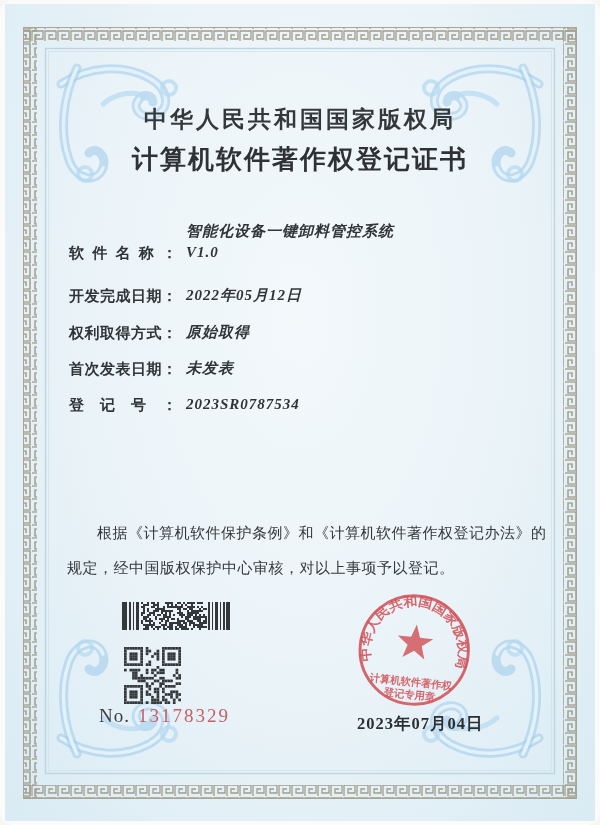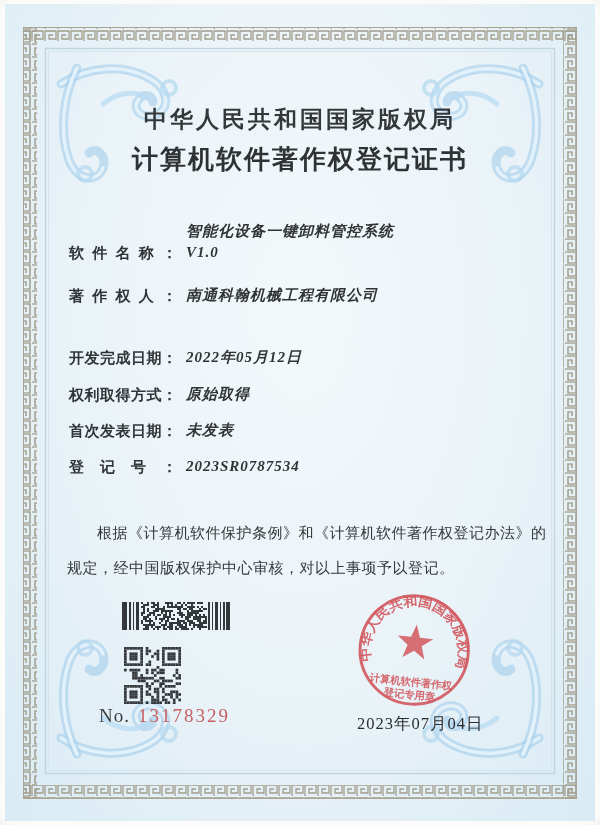--- a/index.html
+++ b/index.html
@@ -25,21 +25,21 @@
        font-size:15px;font-weight:400;color:#35383b;line-height:35px;
        text-indent:2em;letter-spacing:.5px;}
 
   .serial{position:absolute;left:94px;top:701px;font-size:19px;color:#3c3f42;letter-spacing:1px;}
   .serial .sn{color:#c75f63;margin-left:8px;letter-spacing:2px;}
 
   .seal{position:absolute;left:345px;top:584px;width:128px;height:128px;transform:rotate(6deg);}
   .sealcol{fill:#d2575d;}
   .sealring{fill:none;stroke:#d2575d;stroke-width:3;}
   .sealtxt{font-family:"Liberation Serif","DejaVu Serif",serif;font-weight:700;}
-  .date{position:absolute;left:352px;top:709px;font-size:16.5px;font-weight:400;color:#2b2e31;letter-spacing:1px;}
+  .date{position:absolute;left:352px;top:709px;font-size:16.5px;font-weight:700;color:#2b2e31;letter-spacing:1px;}
 
   .bc{position:absolute;left:117px;top:598px;}
   .qr{position:absolute;left:119px;top:643px;}
 </style>
 </head>
 <body>
 
 <div class="page">
   <div class="cert">
 
@@ -80,24 +80,20 @@
     <div class="title">中华人民共和国国家版权局</div>
     <div class="subtitle">计算机软件著作权登记证书</div>
 
     <div class="fields">
       <div class="row" style="margin-bottom:22px">
         <span class="lab">软件名称：</span>
         <div class="val">
           <div>智能化设备一键卸料管控系统</div>
           <div>V1.0</div>
         </div>
-      </div>
-      <div class="row" style="margin-bottom:41px">
-        <span class="lab">著作权人：</span>
-        <div class="val">南通科翰机械工程有限公司</div>
       </div>
       <div class="row" style="margin-bottom:16px">
         <span class="lab">开发完成日期：</span>
         <div class="val">2022年05月12日</div>
       </div>
       <div class="row" style="margin-bottom:15px">
         <span class="lab">权利取得方式：</span>
         <div class="val">原始取得</div>
       </div>
       <div class="row" style="margin-bottom:15px">

